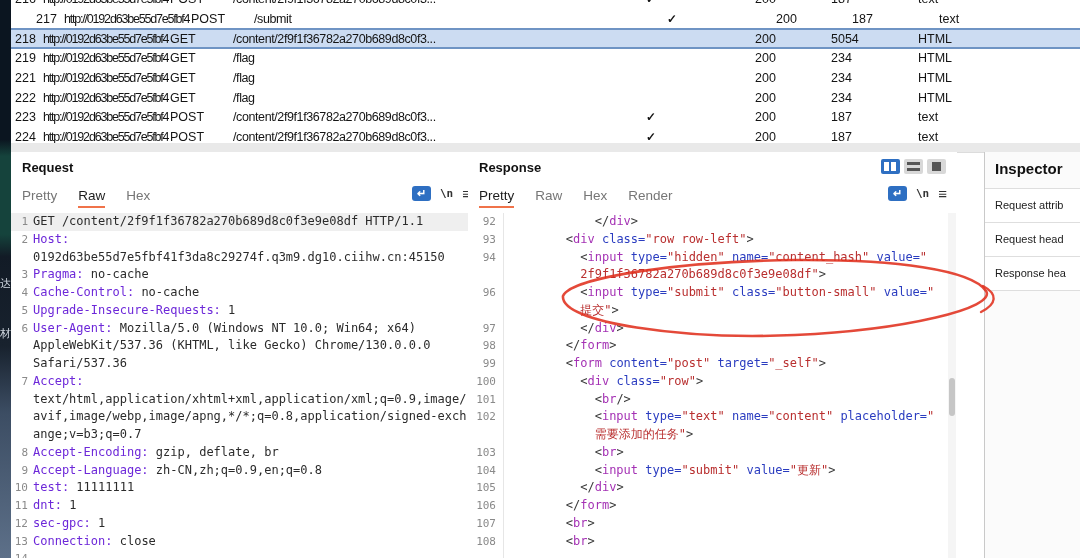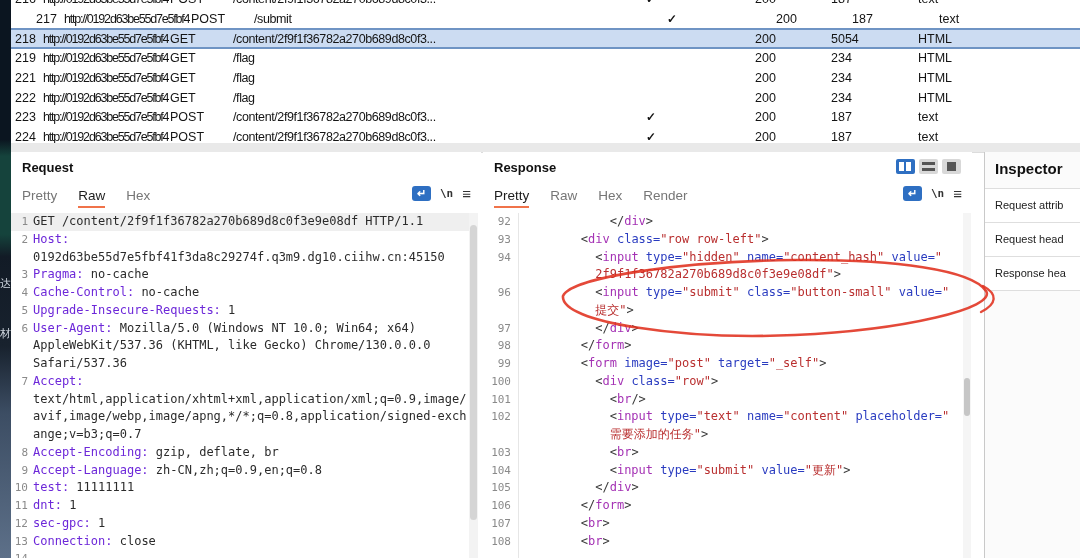--- a/index.html
+++ b/index.html
@@ -21,21 +21,21 @@
   .c-path{left:222px;letter-spacing:-0.4px;}
   .c-params{left:628px;width:24px;text-align:center;font-weight:bold;font-size:12px;}
   .c-status{left:744px;}
   .c-length{left:820px;}
   .c-mime{left:907px;}
   
   .hsplit{position:absolute;left:11px;top:143px;width:1069px;height:9px;background:#e9e9e9;border-bottom:1px solid #dcdcdc;}
   
   .panel{position:absolute;top:152px;height:406px;background:#fff;}
   .req{left:11px;width:470px;}
-  .resp{left:483px;width:489px;}
+  .resp{left:468px;width:489px;}
   .vdiv{position:absolute;left:491px;top:152px;width:1px;height:406px;background:#e3e3e3;}
   .ptitle{position:absolute;top:8px;left:11px;font-weight:bold;font-size:13px;color:#111;}
   .tabs{position:absolute;top:36px;left:11px;display:flex;gap:21px;font-size:13.5px;text-align:center;}
   .tab{color:#767676;padding-bottom:3px;border-bottom:2.5px solid transparent;cursor:default;}
   .tab.on{color:#1c1c1c;border-bottom-color:#f0734a;}
   .ticons{position:absolute;top:34px;right:10px;display:flex;align-items:center;gap:9px;}
   .wrapbtn{width:19px;height:15px;background:#2e6fc2;border-radius:3px;color:#fff;font-size:11px;
            line-height:15px;text-align:center;font-weight:bold;}
   .nlbl{font-family:"DejaVu Sans Mono",monospace;font-size:11px;font-weight:bold;color:#333;}
   .menu{font-size:15px;color:#333;line-height:15px;}
@@ -241,21 +241,21 @@
     </div>
     <div class="editor" id="resp-editor">
         <div class="erow"><span class="ln">92</span><span class="code"><span class="sg-b">            &lt;/</span><span class="sg-tag">div</span><span class="sg-b">&gt;</span></span></div>
         <div class="erow"><span class="ln">93</span><span class="code"><span class="sg-b">        &lt;</span><span class="sg-tag">div</span><span class="sg-attr"> class=</span><span class="sg-val">"row row-left"</span><span class="sg-b">&gt;</span></span></div>
         <div class="erow"><span class="ln">94</span><span class="code"><span class="sg-b">          &lt;</span><span class="sg-tag">input</span><span class="sg-attr"> type=</span><span class="sg-val">"hidden"</span><span class="sg-attr"> name=</span><span class="sg-val">"content_hash"</span><span class="sg-attr"> value=</span><span class="sg-val">"</span></span></div>
         <div class="erow"><span class="ln"></span><span class="code"><span class="sg-val">          2f9f1f36782a270b689d8c0f3e9e08df"</span><span class="sg-b">&gt;</span></span></div>
         <div class="erow"><span class="ln">96</span><span class="code"><span class="sg-b">          &lt;</span><span class="sg-tag">input</span><span class="sg-attr"> type=</span><span class="sg-val">"submit"</span><span class="sg-attr"> class=</span><span class="sg-val">"button-small"</span><span class="sg-attr"> value=</span><span class="sg-val">"</span></span></div>
         <div class="erow"><span class="ln"></span><span class="code"><span class="sg-val">          提交"</span><span class="sg-b">&gt;</span></span></div>
         <div class="erow"><span class="ln">97</span><span class="code"><span class="sg-b">          &lt;/</span><span class="sg-tag">div</span><span class="sg-b">&gt;</span></span></div>
         <div class="erow"><span class="ln">98</span><span class="code"><span class="sg-b">        &lt;/</span><span class="sg-tag">form</span><span class="sg-b">&gt;</span></span></div>
-        <div class="erow"><span class="ln">99</span><span class="code"><span class="sg-b">        &lt;</span><span class="sg-tag">form</span><span class="sg-attr"> image=</span><span class="sg-val">"post"</span><span class="sg-attr"> target=</span><span class="sg-val">"_self"</span><span class="sg-b">&gt;</span></span></div>
+        <div class="erow"><span class="ln">99</span><span class="code"><span class="sg-b">        &lt;</span><span class="sg-tag">form</span><span class="sg-attr"> content=</span><span class="sg-val">"post"</span><span class="sg-attr"> target=</span><span class="sg-val">"_self"</span><span class="sg-b">&gt;</span></span></div>
         <div class="erow"><span class="ln">100</span><span class="code"><span class="sg-b">          &lt;</span><span class="sg-tag">div</span><span class="sg-attr"> class=</span><span class="sg-val">"row"</span><span class="sg-b">&gt;</span></span></div>
         <div class="erow"><span class="ln">101</span><span class="code"><span class="sg-b">            &lt;</span><span class="sg-tag">br</span><span class="sg-b">/&gt;</span></span></div>
         <div class="erow"><span class="ln">102</span><span class="code"><span class="sg-b">            &lt;</span><span class="sg-tag">input</span><span class="sg-attr"> type=</span><span class="sg-val">"text"</span><span class="sg-attr"> name=</span><span class="sg-val">"content"</span><span class="sg-attr"> placeholder=</span><span class="sg-val">"</span></span></div>
         <div class="erow"><span class="ln"></span><span class="code"><span class="sg-val">            需要添加的任务"</span><span class="sg-b">&gt;</span></span></div>
         <div class="erow"><span class="ln">103</span><span class="code"><span class="sg-b">            &lt;</span><span class="sg-tag">br</span><span class="sg-b">&gt;</span></span></div>
         <div class="erow"><span class="ln">104</span><span class="code"><span class="sg-b">            &lt;</span><span class="sg-tag">input</span><span class="sg-attr"> type=</span><span class="sg-val">"submit"</span><span class="sg-attr"> value=</span><span class="sg-val">"更新"</span><span class="sg-b">&gt;</span></span></div>
         <div class="erow"><span class="ln">105</span><span class="code"><span class="sg-b">          &lt;/</span><span class="sg-tag">div</span><span class="sg-b">&gt;</span></span></div>
         <div class="erow"><span class="ln">106</span><span class="code"><span class="sg-b">        &lt;/</span><span class="sg-tag">form</span><span class="sg-b">&gt;</span></span></div>
         <div class="erow"><span class="ln">107</span><span class="code"><span class="sg-b">        &lt;</span><span class="sg-tag">br</span><span class="sg-b">&gt;</span></span></div>
         <div class="erow"><span class="ln">108</span><span class="code"><span class="sg-b">        &lt;</span><span class="sg-tag">br</span><span class="sg-b">&gt;</span></span></div>

